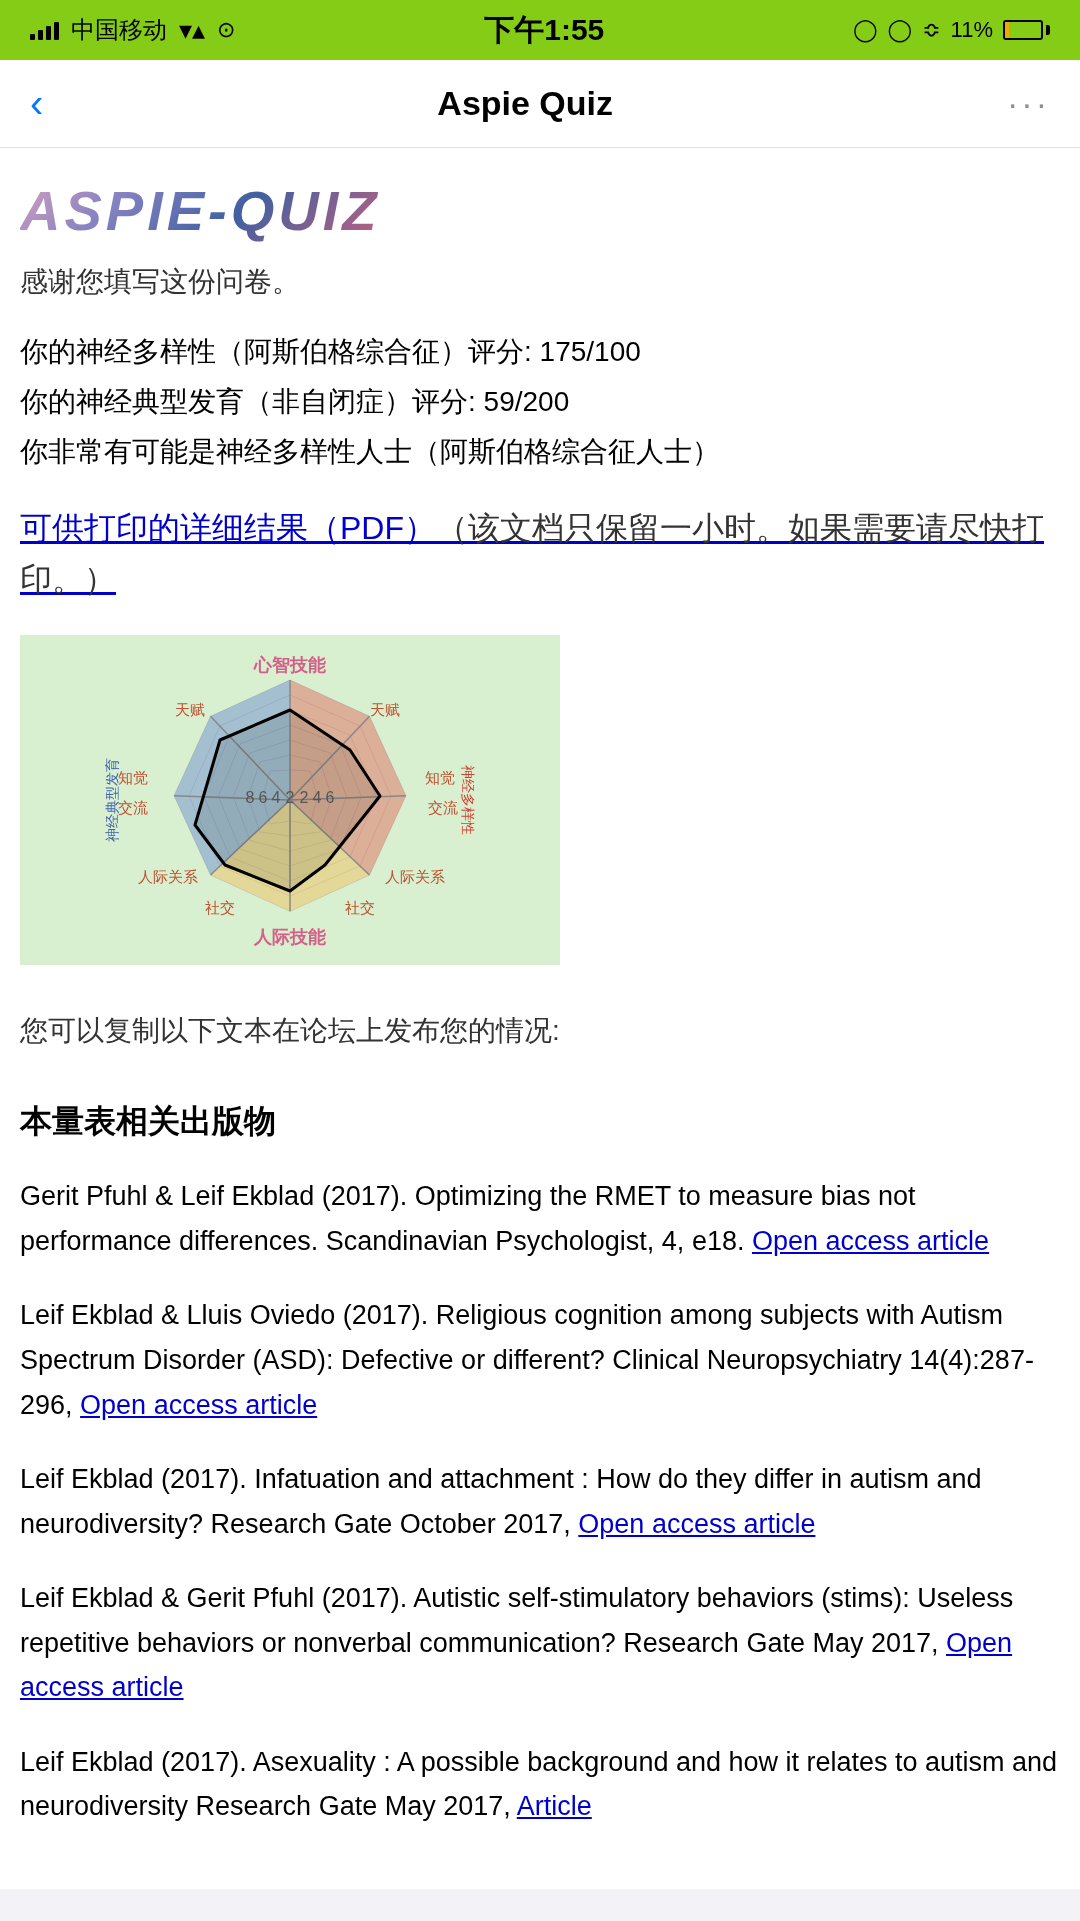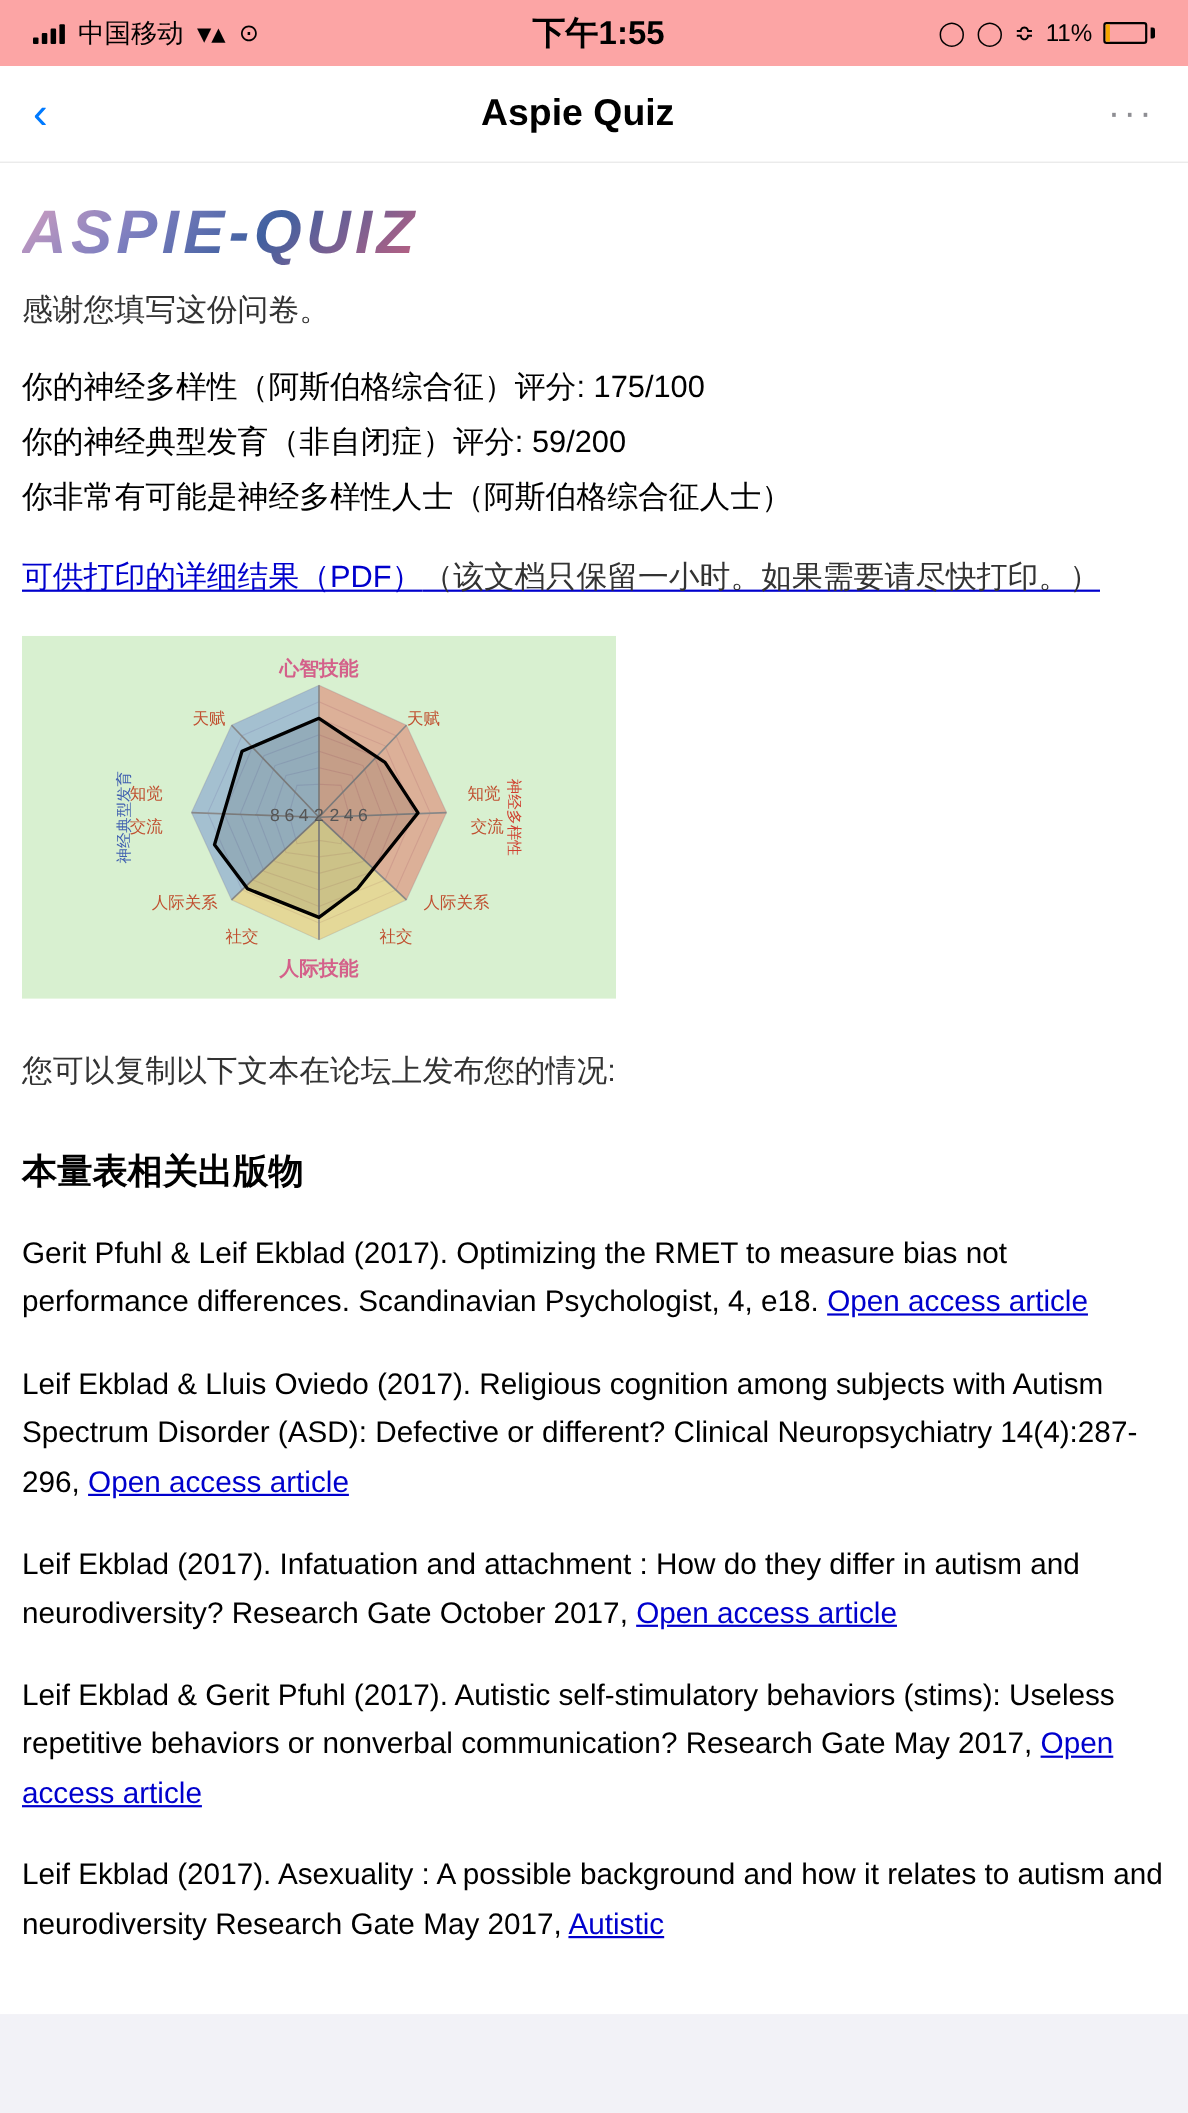--- a/index.html
+++ b/index.html
@@ -9,21 +9,21 @@
       font-family: -apple-system, 'PingFang SC', 'Helvetica Neue', Arial, sans-serif;
       background: #f2f2f7;
       width: 1080px;
       min-height: 1921px;
       font-size: 28px;
       color: #000;
     }
 
     
     .status-bar {
-      background: #fca5a5;
+      background: #84cc16;
       height: 60px;
       display: flex;
       align-items: center;
       justify-content: space-between;
       padding: 0 30px;
       font-size: 24px;
       font-weight: 500;
       gap: 18px;
     }
     .status-left { display: flex; align-items: center; gap: 12px; }
@@ -102,21 +102,21 @@
     }
 
     .conclusion {
       font-size: 28px;
       color: #000;
       margin-bottom: 30px;
       line-height: 1.5;
     }
 
     .pdf-link {
-      font-size: 28px;
+      font-size: 32px;
       color: #0000cd;
       text-decoration: underline;
       margin-bottom: 30px;
       display: block;
       line-height: 1.6;
     }
     .pdf-link span.pdf-note {
       color: #333;
       text-decoration: none;
     }
@@ -366,16 +366,16 @@
       <a href="#">Open access article</a>
     </div>
 
     <div class="pub-item">
       <span>Leif Ekblad &amp; Gerit Pfuhl (2017). Autistic self-stimulatory behaviors (stims): Useless repetitive behaviors or nonverbal communication? Research Gate May 2017,</span>
       <a href="#">Open access article</a>
     </div>
 
     <div class="pub-item">
       <span>Leif Ekblad (2017). Asexuality : A possible background and how it relates to autism and neurodiversity Research Gate May 2017,</span>
-      <a href="#">Autistic</a>
+      <a href="#">Article</a>
     </div>
   </div>
 </div>
 
 </body></html>

